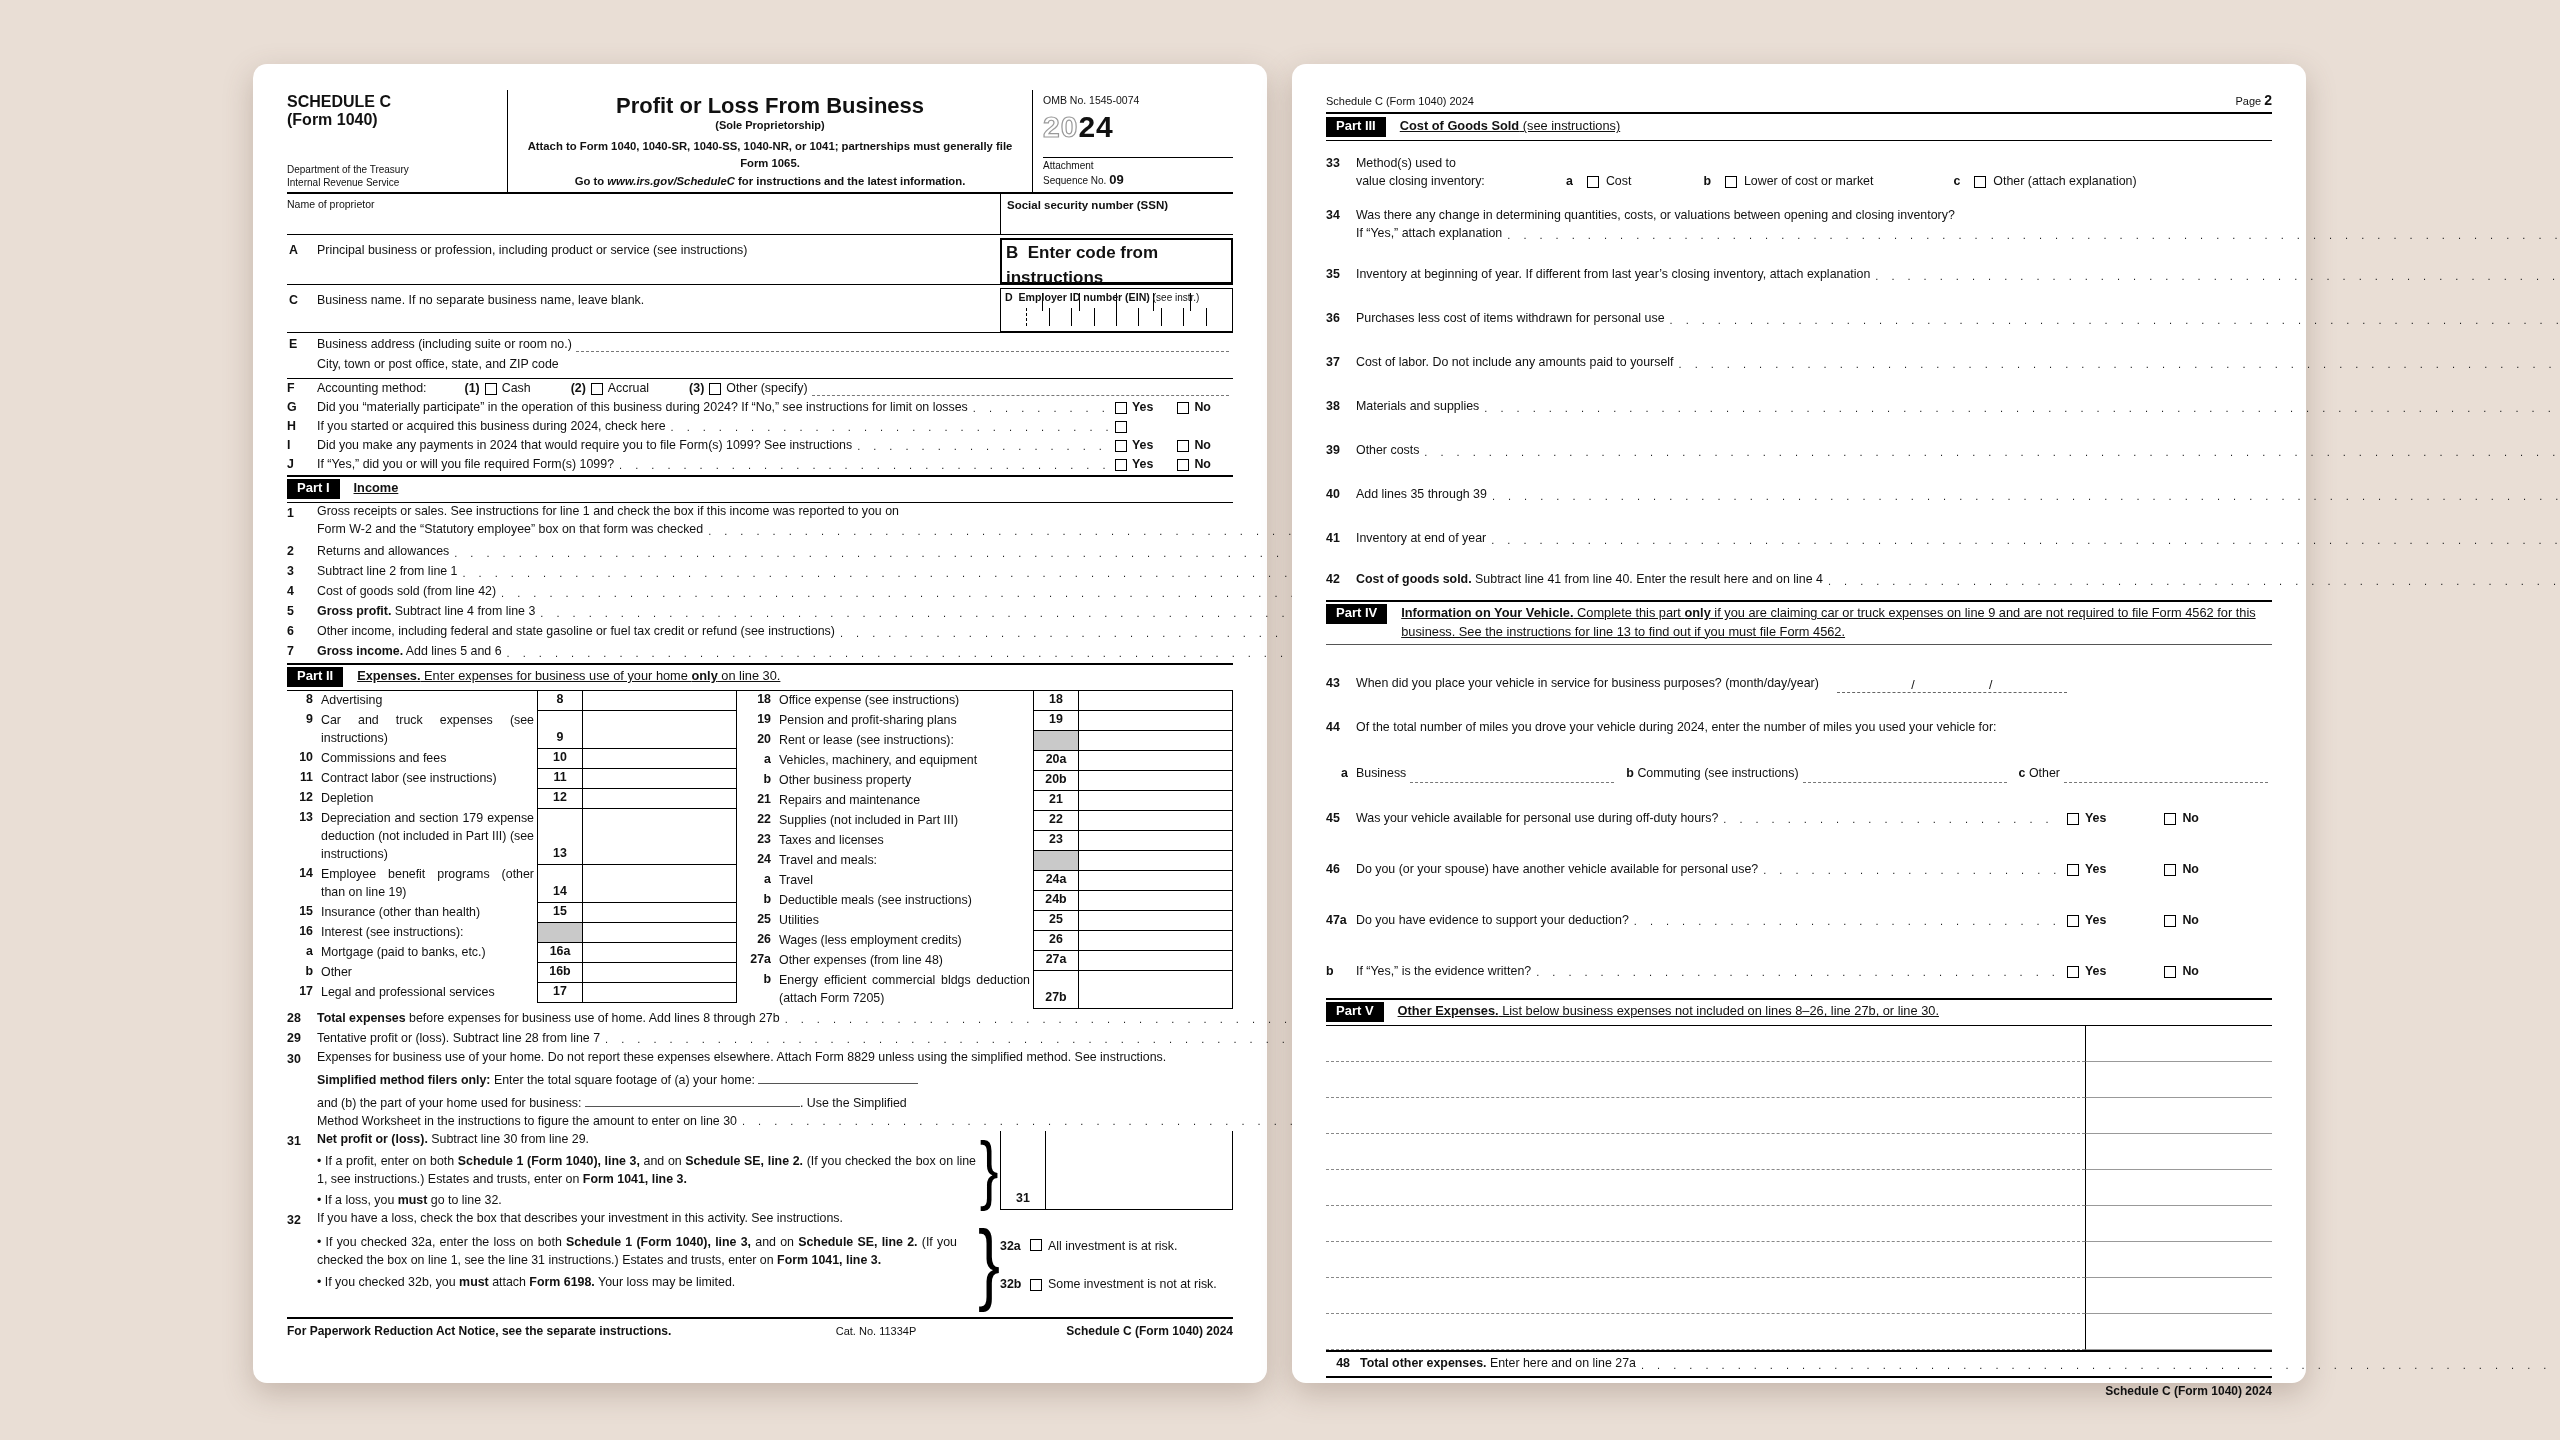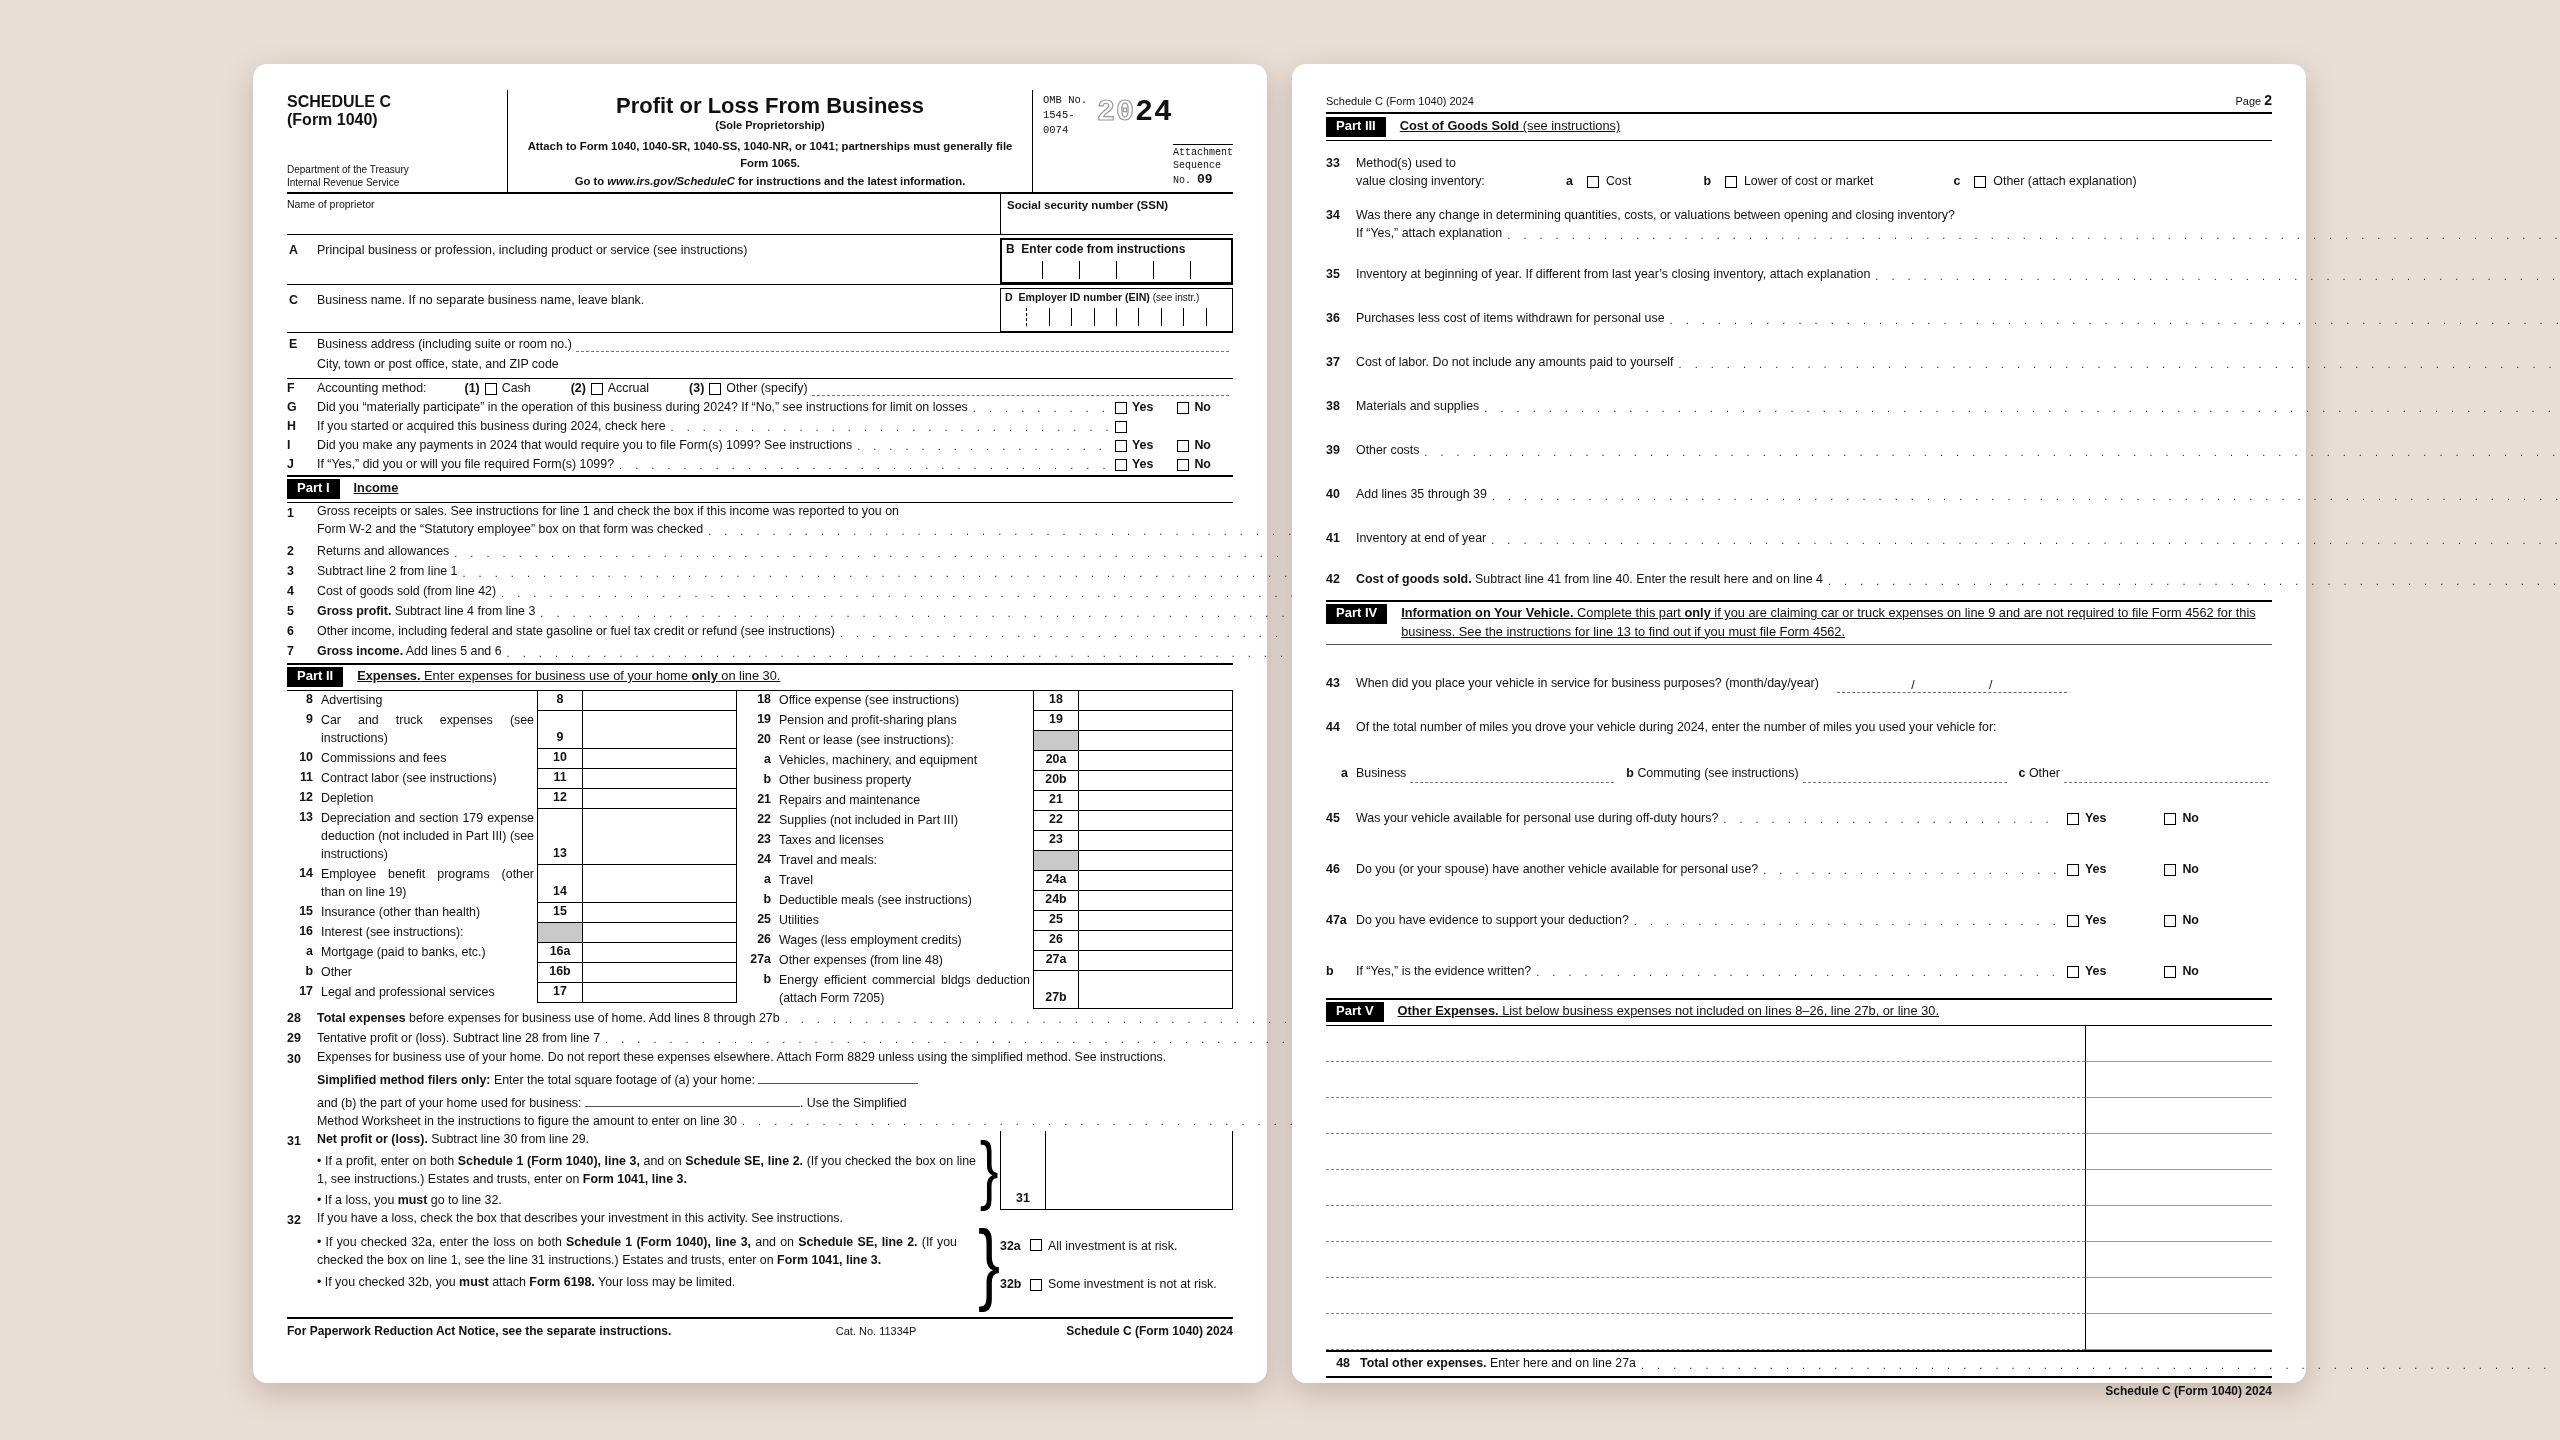--- a/index.html
+++ b/index.html
@@ -14,36 +14,36 @@
   .hdr{display:flex;border-bottom:2.5px solid #000;align-items:stretch;}
   .hdr-left{width:212px;padding:3px 8px 3px 0;display:flex;flex-direction:column;}
   .hdr-left .schc{font-size:16px;font-weight:bold;line-height:1.1;}
   .hdr-left .dept{font-size:10px;margin-top:auto;line-height:1.25;}
   .hdr-mid{flex:1;border-left:1.5px solid #000;border-right:1.5px solid #000;text-align:center;padding:4px 10px 3px;}
   .hdr-mid .title{font-size:22px;font-weight:bold;line-height:1.1;}
   .hdr-mid .sub{font-size:11px;font-weight:bold;}
   .hdr-mid .att{font-size:11.3px;font-weight:bold;margin-top:4px;}
   .hdr-mid .goto{font-size:11.3px;font-weight:bold;margin-top:2px;}
   .hdr-mid .goto i{}
-  .hdr-right{width:190px;padding:3px 0 3px 10px;display:flex;flex-direction:row;font-family:Liberation Mono, monospace;}
+  .hdr-right{width:190px;padding:3px 0 3px 10px;display:flex;flex-direction:column;}
   .omb{font-size:10.5px;}
   .year{font-size:30px;font-weight:bold;letter-spacing:1px;line-height:1;margin:4px 0 2px;}
   .year .out{color:#fff;-webkit-text-stroke:1.2px #9a9a9a;}
   .attch{font-size:10px;border-top:1px solid #000;margin-top:auto;padding-top:1px;line-height:1.3;}
   .attch b{font-size:13px;}
 
   
   #tb{position:relative;height:184px;border-bottom:1px solid #000;}
   .abs{position:absolute;}
   .rule{position:absolute;left:0;right:0;border-top:1px solid #000;height:0;}
   .vline{position:absolute;border-left:1px solid #000;width:0;}
   .letter{font-weight:bold;}
   .lrow{display:flex;align-items:center;}
   .bbox{position:absolute;left:713px;width:233px;height:46px;border:2.5px solid #000;box-sizing:border-box;padding:1px 4px;}
-  .bbox .blab{font-size:12px;font-weight:bold;}
+  .bbox .blab{font-size:17px;font-weight:bold;}
   .dbox{position:absolute;left:713px;width:233px;height:44px;border:1px solid #000;box-sizing:border-box;padding:1px 4px;}
   .dbox .blab{font-size:10.6px;font-weight:bold;}
   .cells{display:flex;margin-top:2px;}
   .cells .cell{flex:1;height:18px;border-left:1px solid #000;}
   .cells .cell:first-child{border-left:none;}
   .cells .cell.dashed{border-left:1px dashed #000;}
   .dashfill{flex:1;border-bottom:1px dashed #777;height:13px;margin:0 4px;min-width:30px;}
 
   
   .frow{display:flex;align-items:center;min-height:19px;}

